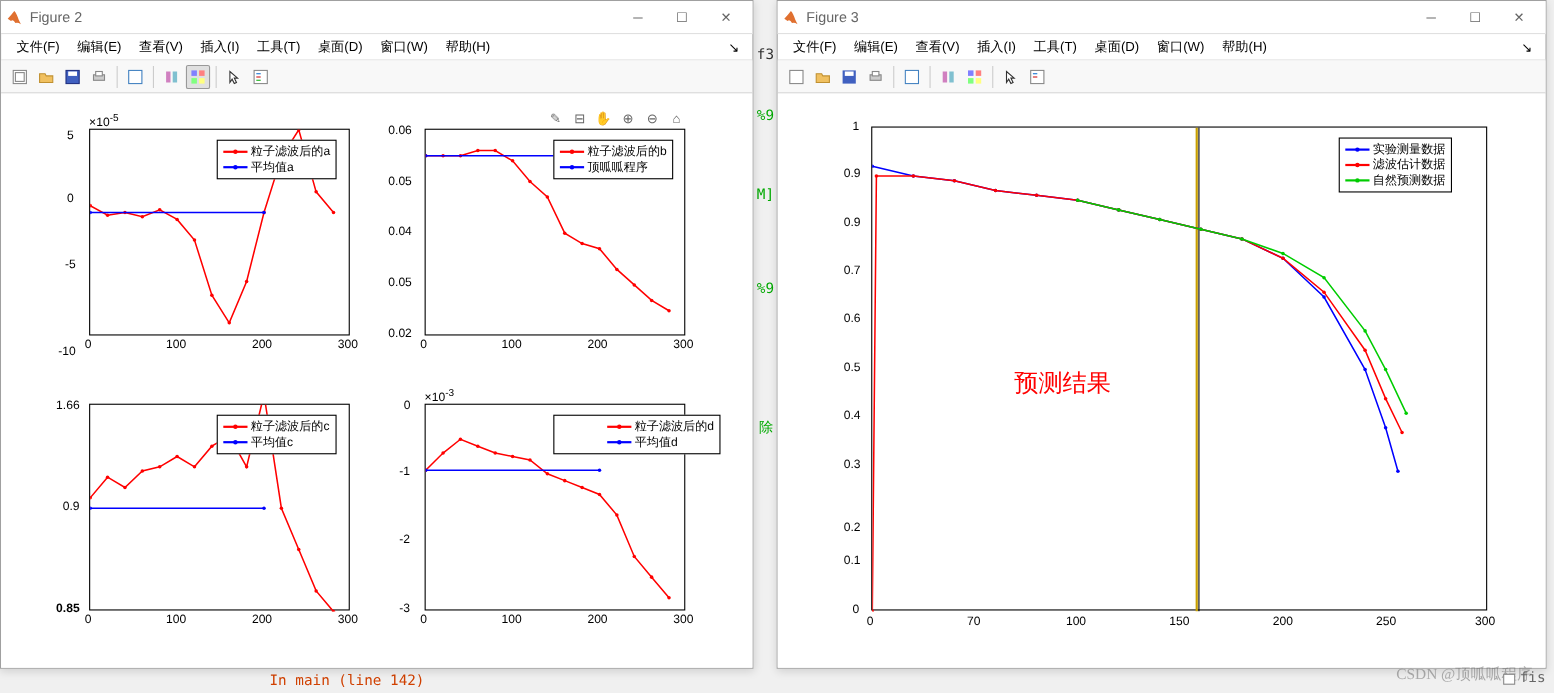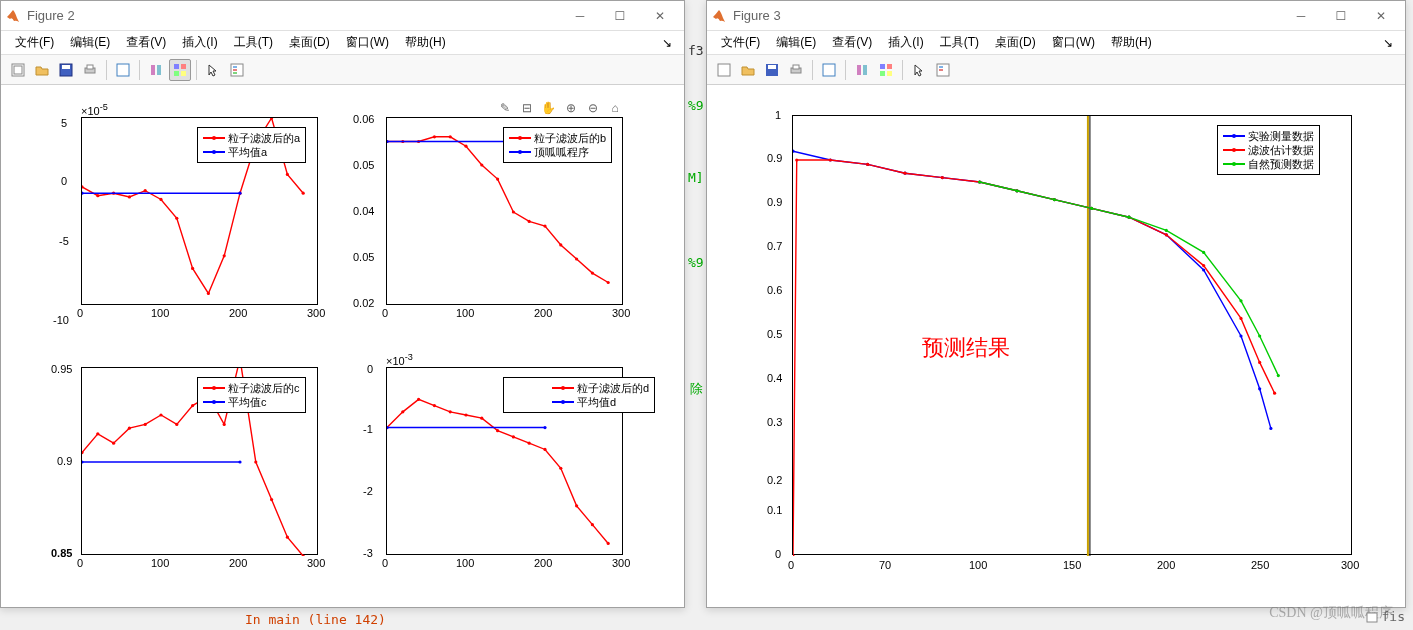--- a/index.html
+++ b/index.html
@@ -240,21 +240,21 @@
           <circle cx="158" cy="-9.400000000000006" r="1.6" fill="#ff0000"></circle>
           <circle cx="173.79999999999998" cy="93.9999999999999" r="1.6" fill="#ff0000"></circle>
           <circle cx="189.60000000000002" cy="131.59999999999994" r="1.6" fill="#ff0000"></circle>
           <circle cx="205.4" cy="169.2" r="1.6" fill="#ff0000"></circle>
           <circle cx="221.20000000000002" cy="188" r="1.6" fill="#ff0000"></circle>
           <path d="M0 93.9999999999999 L158 93.9999999999999 " fill="none" stroke="#0000ff" stroke-width="1.4"></path>
           <circle cx="0" cy="93.9999999999999" r="1.6" fill="#0000ff"></circle>
           <circle cx="158" cy="93.9999999999999" r="1.6" fill="#0000ff"></circle>
         </svg>
       </div>
-    <div class="axlabel" style="left:50px; top:278px;">0.95</div>
+    <div class="axlabel" style="left:50px; top:278px;">1.66</div>
     <div class="axlabel" style="left:56px; top:370px;">0.9</div>
     <div class="axlabel" style="left:50px; top:462px;font-weight:bold;">0.85</div>
     <div class="axlabel" style="left:76px; top:472px;">0</div>
     <div class="axlabel" style="left:150px; top:472px;">100</div>
     <div class="axlabel" style="left:228px; top:472px;">200</div>
     <div class="axlabel" style="left:306px; top:472px;">300</div>
     <div class="legend" style="left:196px; top:292px;">
       <div class="legend-row">
           <div class="legend-line" style="background:#f00">
             <div class="dot" style="background:#f00"></div>

